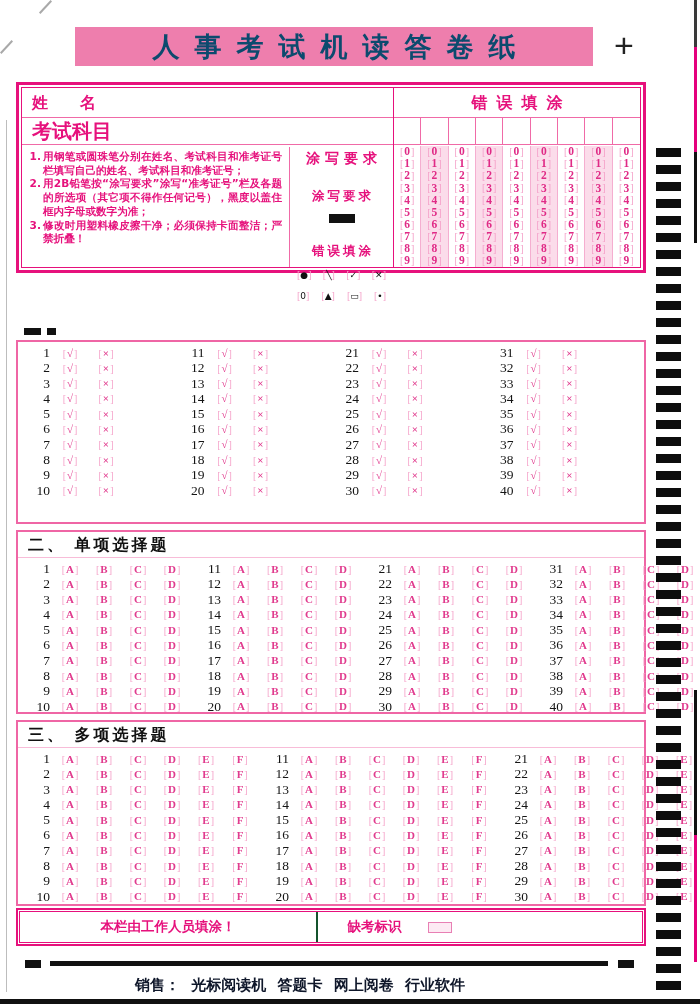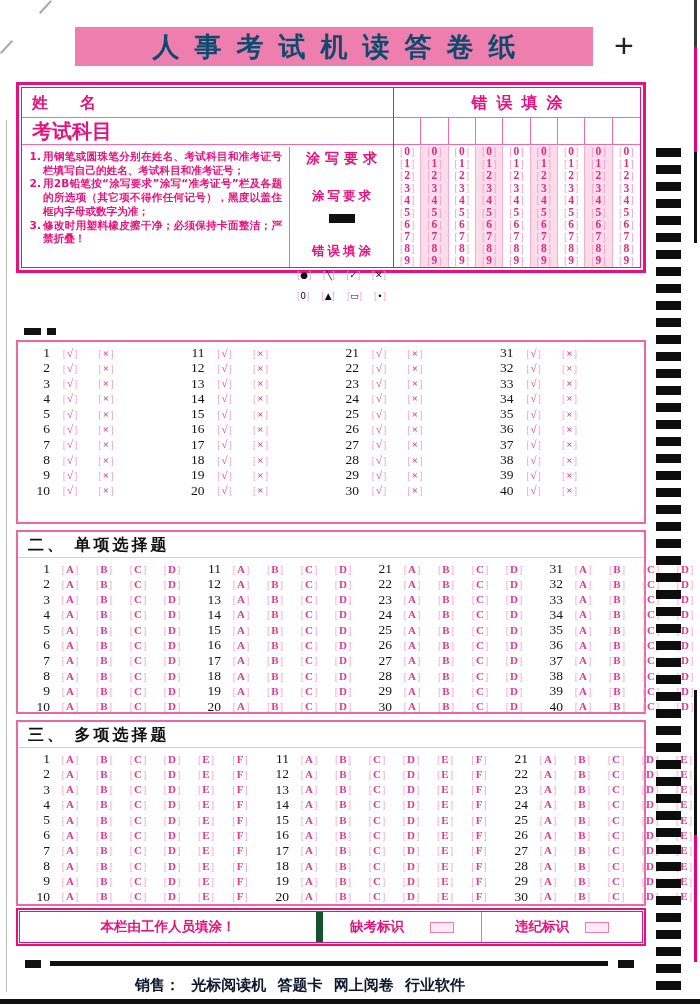--- a/index.html
+++ b/index.html
@@ -88,21 +88,21 @@
   .opt .br { color:#f5a3ca; font-size:10px; }
   .opt .og { color:#e13b8e; font-weight:bold; padding:0 1px; }
 
   
   .fstrip { position:absolute; left:16px; top:908px; width:630px; height:38px;
             border:2px solid #e6117c; padding:1px; background:#fff; }
   .fstrip-inner { border:1px solid #e6117c; height:100%; display:flex; }
   .fcell { display:flex; align-items:center; justify-content:center; color:#e6117c;
            font-weight:bold; font-size:13.5px; }
   .c1 { width:296px; }
-  .c2 { width:165px; border-left:7px solid #14532d;gap:10px; }
+  .c2 { width:165px; border-left:2px solid #14532d;gap:10px; }
   .c3 { flex:1; border-left:1px solid #f06aa7; }
   .mbox { width:24px; height:11px; border:1.5px solid #e87fb4; background:#fdeaf3; margin-left:16px; }
 
   
   .tmark { position:absolute; left:656px; width:25px; height:9px; background:#0d0d0d; }
   .edge { position:absolute; left:694px; width:3px; }
   .e1 { top:0;    height:47px;  background:#3a3a3a; }
   .e2 { top:47px; height:105px; background:#e5007d; }
   .e3 { top:152px;height:91px;  background:#111; }
   .e4 { top:690px;height:145px; background:#111; }
@@ -1479,24 +1479,20 @@
       </div>
   </section>
 
   <div class="fstrip">
     <div class="fstrip-inner">
       <div class="fcell c1">
         <span>本栏由工作人员填涂！</span>
       </div>
       <div class="fcell c2">
         <span>缺考标识</span>
-        <span class="mbox"></span>
-      </div>
-      <div class="fcell c3">
-        <span>违纪标识</span>
         <span class="mbox"></span>
       </div>
     </div>
   </div>
 
   <div id="tmarks">
       <div class="tmark" style="top: 148px;"></div>
       <div class="tmark" style="top: 165px;"></div>
       <div class="tmark" style="top: 182px;"></div>
       <div class="tmark" style="top: 199px;"></div>

